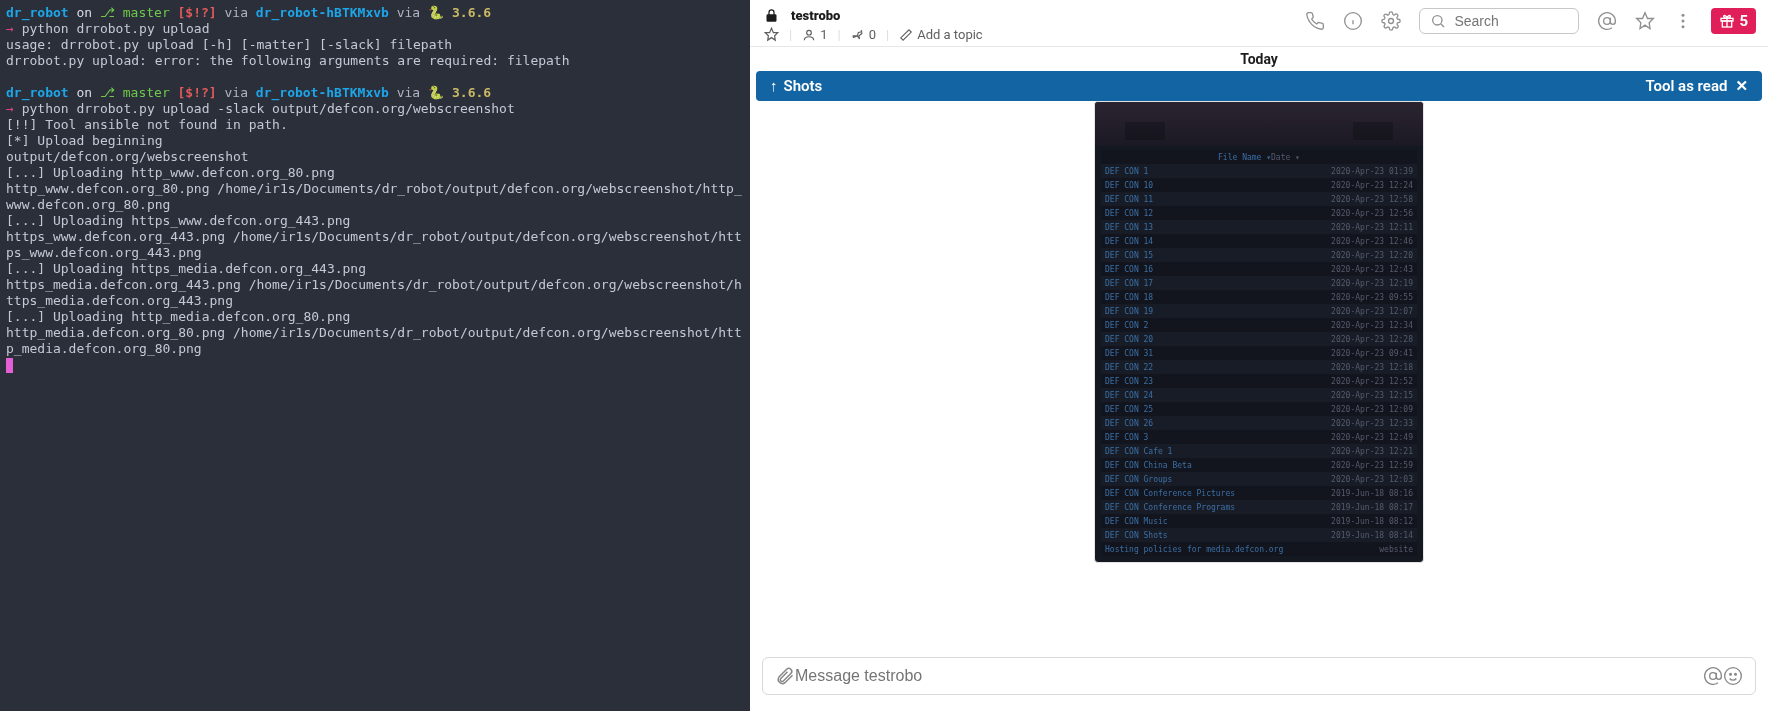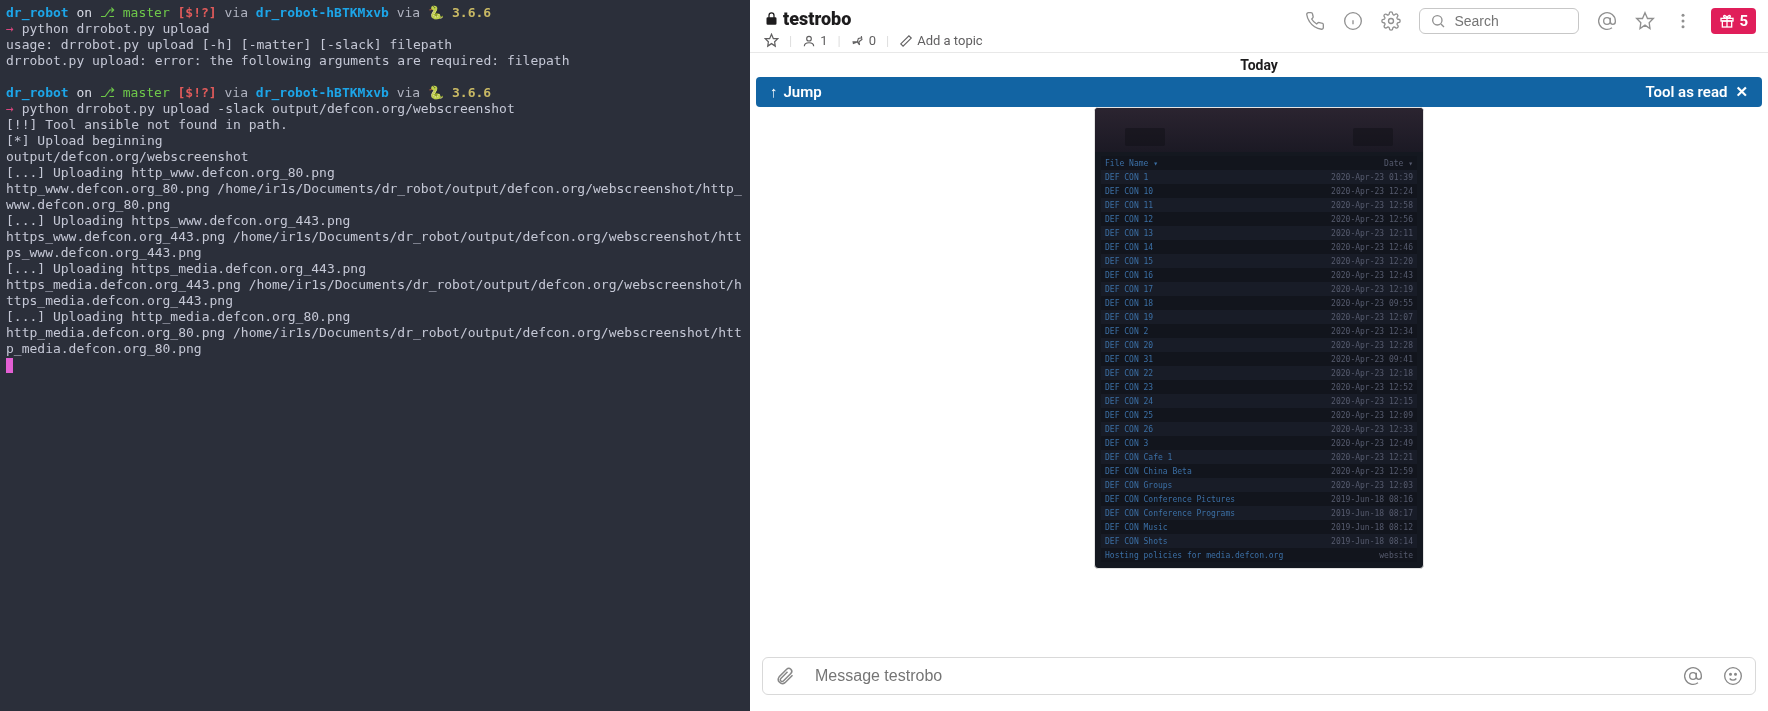--- a/index.html
+++ b/index.html
@@ -42,21 +42,21 @@
 
   
   .sl-header {
     display:flex;
     align-items:flex-start;
     justify-content:space-between;
     padding: 8px 12px 4px 14px;
     border-bottom: 1px solid #e8e8e8;
   }
   .sl-title-block { display:flex; flex-direction:column; gap:4px;}
-  .sl-title-row { display:flex; align-items:center; gap:4px; font-weight:900; font-size:18px; color:#1d1c1d;}
+  .sl-title-row { display:flex; align-items:center; gap:12px; font-weight:900; font-size:13px; color:#1d1c1d;}
   .sl-meta-row {
     display:flex; align-items:center; gap:10px;
     color:#616061; font-size:13px;
   }
   .sl-meta-row .sep { color:#ddd; }
   .sl-meta-item { display:flex; align-items:center; gap:4px; cursor:pointer;}
   .sl-header-icons { display:flex; align-items:center; gap:18px;}
   .hicon { width:20px; height:20px; display:flex; align-items:center; justify-content:center; color:#909090; font-size:18px; cursor:pointer;}
   .search-box {
     display:flex; align-items:center; gap:8px;
@@ -135,21 +135,21 @@
   .arow-left{ color:#3b6fa5; }
   .arow-right{ color:#565b6e; }
 
   
   .composer-wrap{
     padding: 10px 12px 16px 12px;
   }
   .composer{
     border:1.5px solid #8d8d8d55;
     border-radius:6px;
-    display:flex; align-items:center; gap:20px;
+    display:flex; align-items:center; gap:0;
     padding:8px 12px;
     color:#909090;
   }
   .composer input{
     flex:1; border:none; outline:none; font-size:16px; color:#333;
   }
 
   svg { display:block; }
 </style>
 </head>
@@ -278,33 +278,33 @@
     </div>
   </div>
 
   <div class="today-row">
     <span>Today</span>
   </div>
 
   <div class="jump-banner">
     <div class="jump-left">
       <span>↑</span>
-      <span>Jump</span>
+      <span>Shots</span>
     </div>
     <div class="jump-right">
       <span>Tool as read</span>
       <span>✕</span>
     </div>
   </div>
 
   <div class="msg-area">
     <div class="image-attach">
       <div class="attach-top"></div>
       <div class="attach-rows" id="attach-rows">
-          <div class="arow" style="color: rgb(90, 111, 152);">
+          <div class="arow" style="color: rgb(90, 111, 152); justify-content: center;">
             <span class="arow-left">File Name ▾</span>
             <span class="arow-right">Date ▾</span>
           </div>
           <div class="arow">
             <span class="arow-left">DEF CON 1</span>
             <span class="arow-right">2020-Apr-23 01:39</span>
           </div>
           <div class="arow">
             <span class="arow-left">DEF CON 10</span>
             <span class="arow-right">2020-Apr-23 12:24</span>

